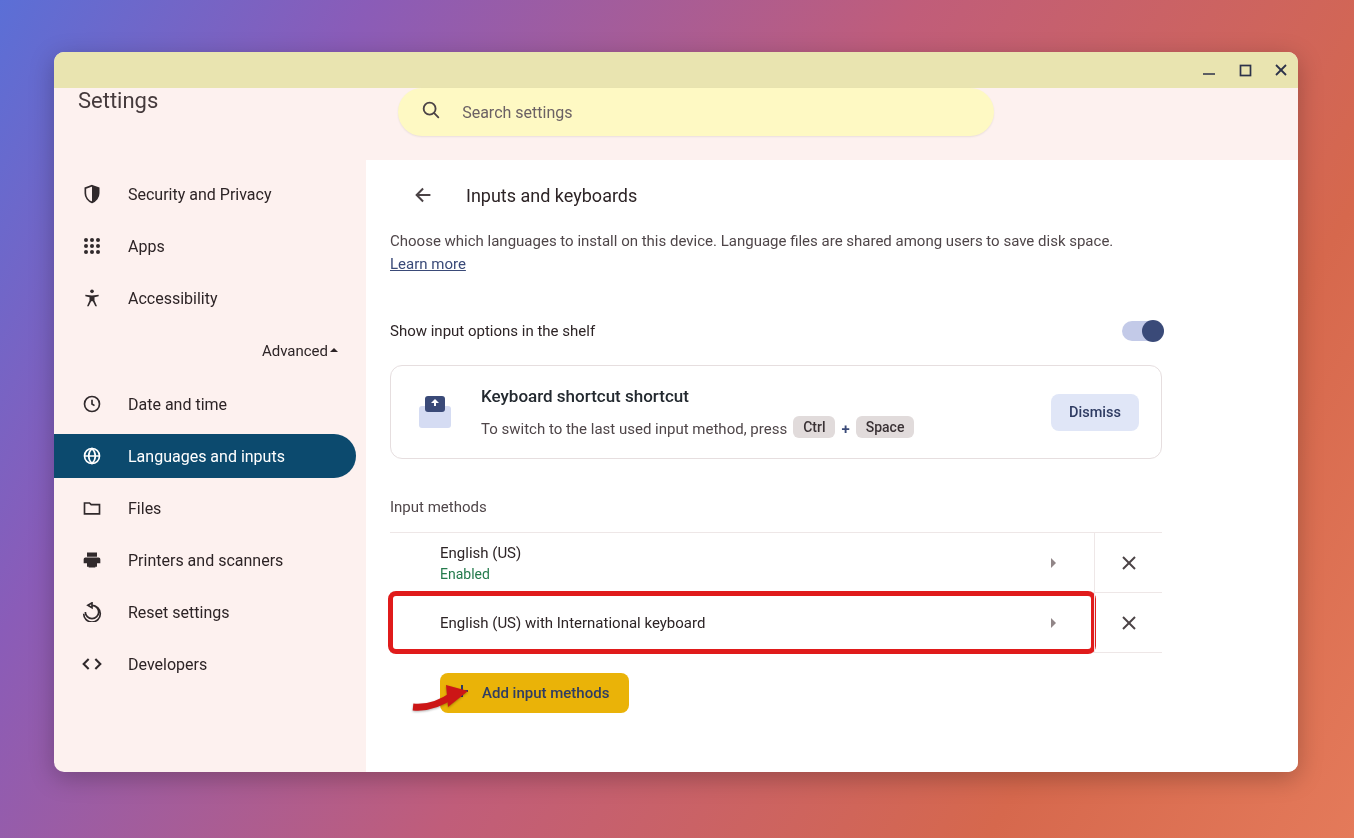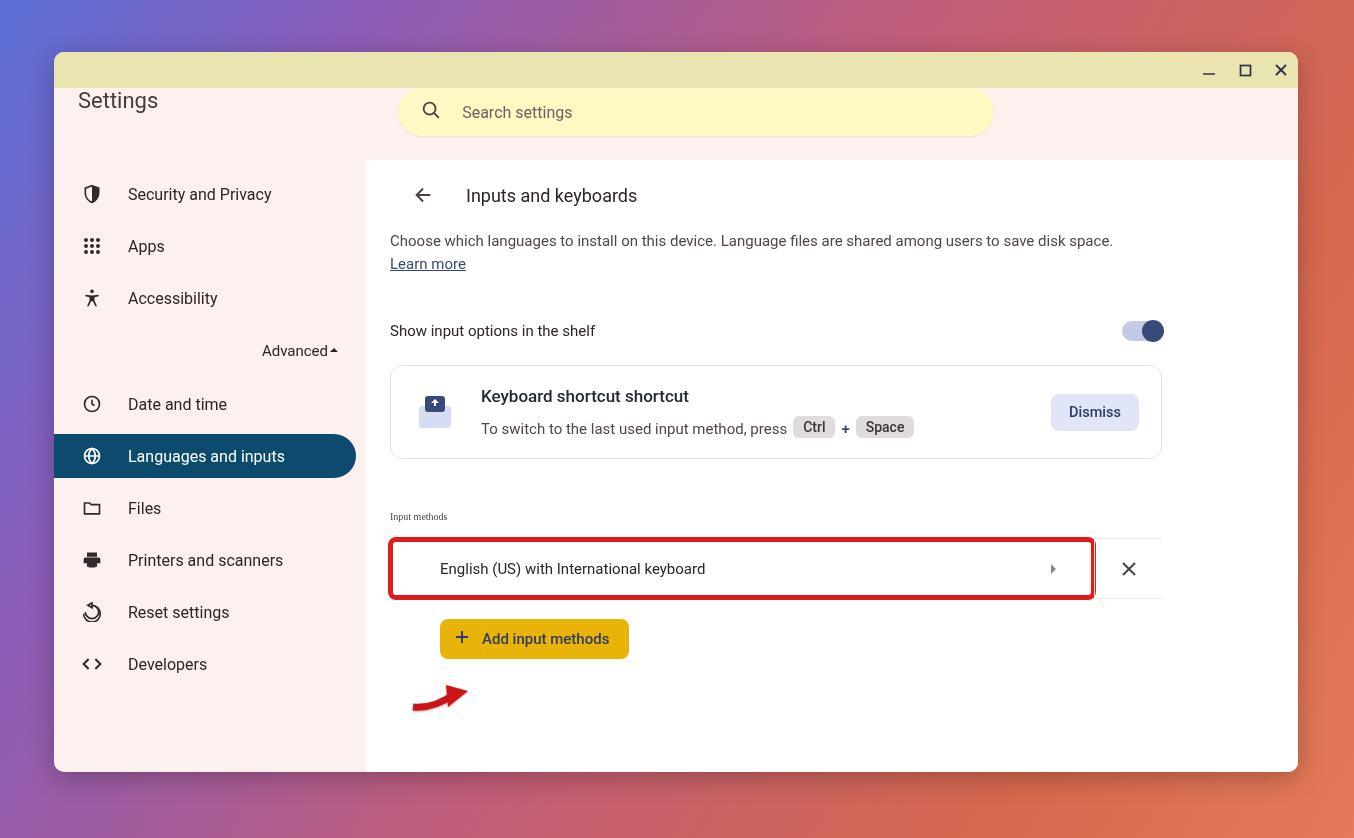--- a/index.html
+++ b/index.html
@@ -37,21 +37,21 @@
 .toggle { width: 40px; height: 20px; border-radius: 999px; background:#c3cae8; position:relative; cursor:pointer;}
 .toggle .knob { position:absolute; right:-2px; top:-1px; width:22px; height:22px; border-radius:50%; background:#3a4a78; }
 .card { margin-top: 24px; border: 1px solid #e6dedf; border-radius: 12px; padding: 20px 22px; display:flex; align-items:center; gap:24px; }
 .card .kbicon { width: 44px; height: 44px; display:flex;align-items:center;justify-content:center;}
 .card-body { flex:1; }
 .card-title { font-size: 17px; font-weight: 500; color: #23292f; margin-bottom: 10px; }
 .card-sub { font-size: 15px; color: #4f4649; display:flex; align-items:flex-end; gap:6px; flex-wrap:wrap;}
 .key { background:#e1dbdb; border-radius: 6px; padding: 3px 10px; font-size: 14px; color:#3a3235; font-weight:500;}
 .plus-sep { color:#3a4a78; font-weight:600; }
 .dismiss-btn { background:#e0e6f7; border:none; border-radius:8px; padding: 10px 18px; font-size:14.5px; color:#2f3c63; font-weight:500; cursor:pointer;}
-.section-label { margin-top: 52px; font-size: 10px; color:#4f4649;font-family:Liberation Serif, serif; }
+.section-label { margin-top: 39px; font-size: 15px; color:#4f4649; }
 .method-list { margin-top: 16px; border-top: 1px solid #eee7e7;}
 .method-row { display:flex; align-items:center; border-bottom: 1px solid #eee7e7; height: 60px;}
 .method-main { flex:1; display:flex; align-items:center; padding: 0 30px 0 50px; justify-content:space-between; height:100%; cursor:pointer;}
 .method-labels { display:flex; flex-direction:column; gap:4px; }
 .method-name { font-size:15px; color:#2d2426;}
 .method-status { font-size:14px; color:#247a4c; }
 .arrow-cell { width: 20px; display:flex; align-items:center; justify-content:center; color:#918688;}
 .remove-cell { width: 68px; display:flex; align-items:center; justify-content:center; border-left: 1px solid #eee7e7; height:100%;}
 .remove-cell .xbtn { width:36px;height:36px;display:flex;align-items:center;justify-content:center;cursor:pointer;color:#4b4346;}
 .highlighted .method-main { outline: 5px solid #e01b1b; outline-offset:-3px; border-radius: 6px;}
@@ -229,20 +229,41 @@
               <span class="plus-sep">+</span>
               <span class="key">Space</span>
             </div>
           </div>
           <button class="dismiss-btn">Dismiss</button>
         </div>
 
         <div class="section-label">Input methods</div>
 
         <div class="method-list">
+          <div class="method-row">
+            <div class="method-main">
+              <div class="method-labels">
+                <span class="method-name">English (US)</span>
+                <span class="method-status">Enabled</span>
+              </div>
+              <span class="arrow-cell">
+                  <svg width="8" height="12" viewBox="0 0 8 12" fill="currentColor">
+                    <path d="M1 1l5 5-5 5z"></path>
+                  </svg>
+                </span>
+            </div>
+            <div class="remove-cell">
+                <span class="xbtn">
+                  <svg width="16" height="16" viewBox="0 0 16 16">
+                    <line x1="2" y1="2" x2="14" y2="14" stroke="currentColor" stroke-width="2"></line>
+                    <line x1="14" y1="2" x2="2" y2="14" stroke="currentColor" stroke-width="2"></line>
+                  </svg>
+                </span>
+              </div>
+          </div>
 
           <div class="method-row highlighted">
             <div class="method-main">
               <div class="method-labels">
                 <span class="method-name">English (US) with International keyboard</span>
               </div>
               <span class="arrow-cell">
                   <svg width="8" height="12" viewBox="0 0 8 12" fill="currentColor">
                     <path d="M1 1l5 5-5 5z"></path>
                   </svg>

